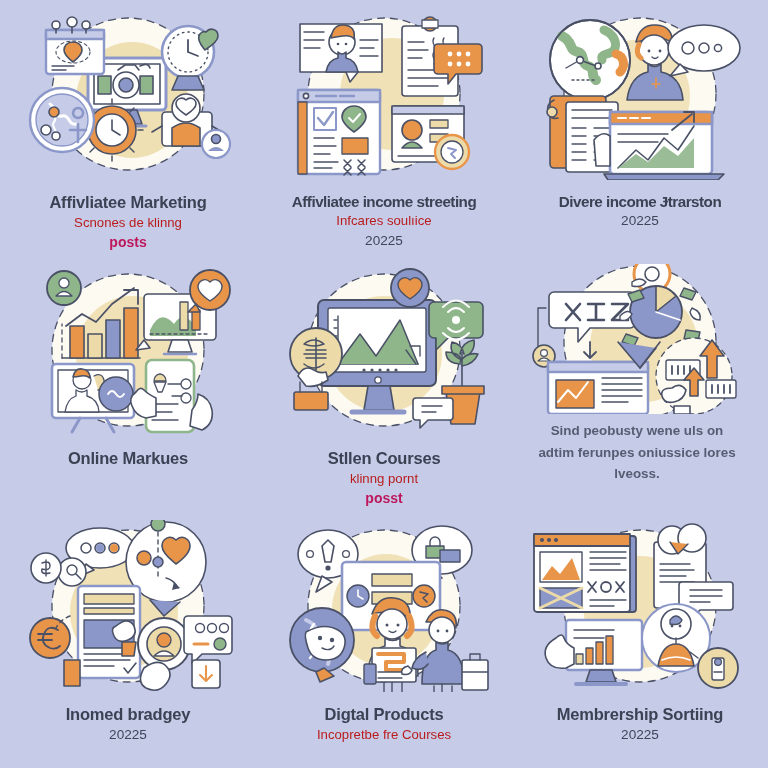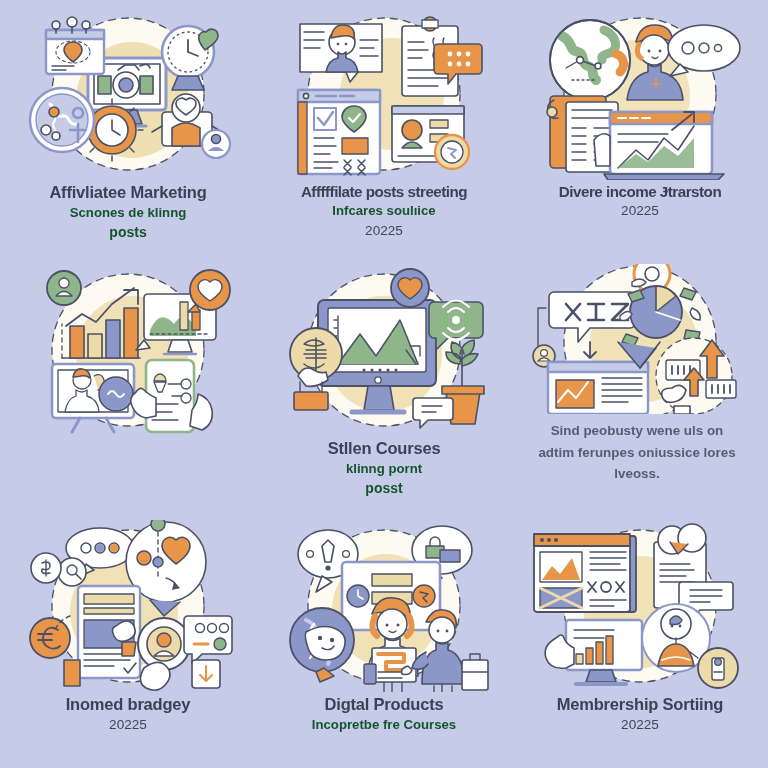--- a/index.html
+++ b/index.html
@@ -24,40 +24,40 @@
   }
   .art {
     width: 216px; height: 172px;
     position: relative;
     flex: 0 0 auto;
   }
   .art svg { display: block; width: 100%; height: 100%; }
   .caption {
     width: 244px;
     text-align: center;
-    margin-top: 2px;
+    margin-top: 12px;
   }
   .t1 {
     font-size: 16.5px;
     font-weight: bold;
     color: #3b4254;
     letter-spacing: -0.2px;
     line-height: 1.25;
     white-space: nowrap;
   }
   .t1.shrink { font-size: 15.2px; letter-spacing: -0.5px; }
   .t2 {
     font-size: 13.2px;
-    color: #14532d;
+    color: #b91c1c;
     line-height: 1.5;
-    font-weight: bold;
+    font-weight: normal;
   }
   .t3 {
     font-size: 14px;
-    color: #14532d;
+    color: #be185d;
     font-weight: bold;
     line-height: 1.5;
   }
   .t3.num { font-weight: normal; color: #3f465a; font-size: 13.6px; }
   .body-para {
     font-size: 13.4px;
     color: #555d72;
     line-height: 1.62;
     width: 238px;
     text-align: center;
@@ -198,21 +198,21 @@
           <rect x="154" y="112" width="18" height="8" fill="#ecdba8" stroke="#4a5166" stroke-width="1.3"></rect>
           <rect x="154" y="126" width="18" height="8" fill="#ecdba8" stroke="#4a5166" stroke-width="1.3"></rect>
           <path d="M122 148 h52" stroke-width="1.3"></path>
           <circle cx="176" cy="144" r="17" fill="#ecdba8" stroke="#e8954a" stroke-width="2.4"></circle>
           <circle cx="176" cy="144" r="11" fill="#ffffff" stroke="#4a5166" stroke-width="1.3"></circle>
           <path d="M172 140 l8 2 l-5 4 l4 4" stroke="#8b97c9" stroke-width="2"></path>
         </g>
       </svg>
     </div>
     <div class="caption">
-      <div class="t1 shrink">Afffffilate posts streeting</div>
+      <div class="t1 shrink">Affivliatee income streeting</div>
       <div class="t2">Infcares soulıice</div>
       <div class="t3 num">20225</div>
     </div>
   </div>
 
   <div class="cell cell-r1c3">
     <div class="art">
       <svg viewBox="0 0 216 172">
         <g fill="none" stroke="#4a5166" stroke-width="1.6" stroke-linecap="round" stroke-linejoin="round">
           <circle cx="108" cy="86" r="76" fill="#fdfaf2" stroke="#4a5166" stroke-width="1.3" stroke-dasharray="7 6"></circle>
@@ -322,20 +322,25 @@
           <path d="M134 118 l12 0 l-4 10 h-4z" fill="#ffffff" stroke="#4a5166" stroke-width="1.3"></path>
           <path d="M148 120 h14" stroke-width="1.3"></path>
           <circle cx="166" cy="120" r="5" fill="#ffffff" stroke="#4a5166" stroke-width="1.3"></circle>
           <circle cx="166" cy="134" r="5" fill="#ffffff" stroke="#4a5166" stroke-width="1.3"></circle>
           <path d="M132 140 h26 M132 148 h20 M132 156 h26" stroke-width="1.3"></path>
           <path d="M152 132 h10" stroke-width="1.3"></path>
           <path d="M116 128 q-8 6 -4 14 q4 10 14 12 l10 -2 l0 -18 q-8 -4 -12 -8 q-4 -4 -8 2z" fill="#ffffff" stroke="#4a5166"></path>
           <path d="M178 130 q12 4 14 16 q2 14 -10 20 l-12 -4 l2 -16 q6 -8 6 -16z" fill="#ffffff" stroke="#4a5166"></path>
         </g>
       </svg>
+    </div>
+    <div class="caption">
+      <div class="t1">Online Markues</div>
+      <div class="t2"></div>
+      <div class="t3"></div>
     </div>
   </div>
 
   <div class="cell cell-r2c2">
     <div class="art">
       <svg viewBox="0 0 216 172">
         <g fill="none" stroke="#4a5166" stroke-width="1.6" stroke-linecap="round" stroke-linejoin="round">
           <circle cx="108" cy="86" r="76" fill="#fdfaf2" stroke="#4a5166" stroke-width="1.3" stroke-dasharray="7 6"></circle>
           <ellipse cx="108" cy="90" rx="58" ry="58" fill="#ecdba8" stroke="none" opacity="0.8"></ellipse>
 

